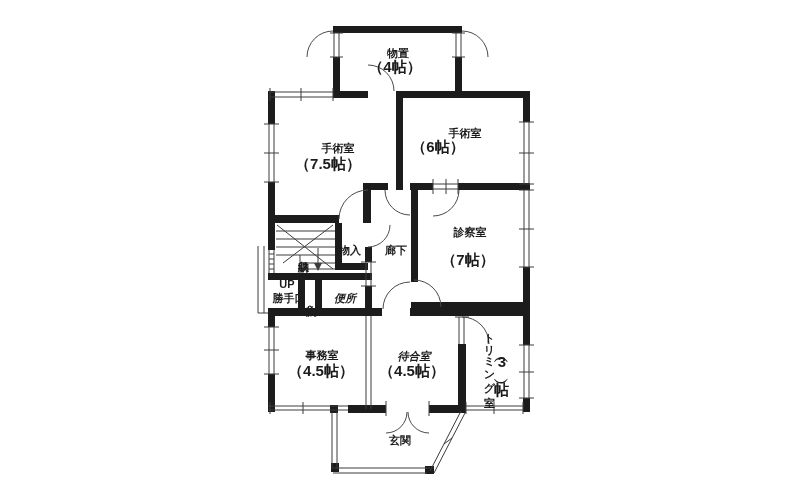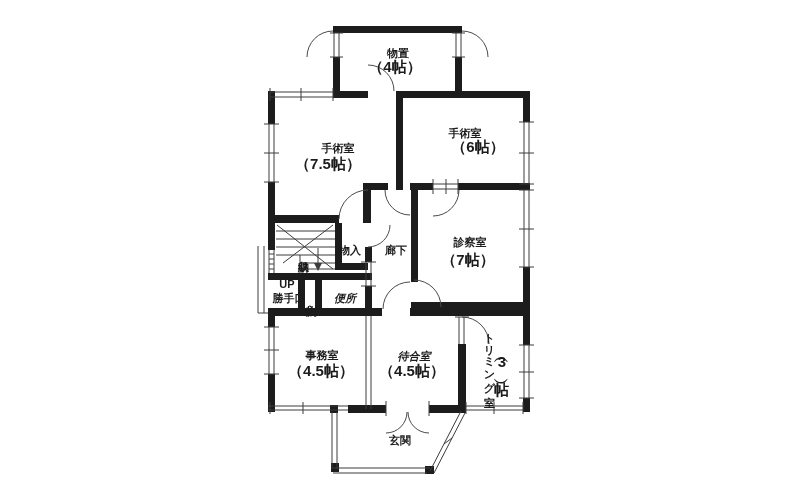--- a/index.html
+++ b/index.html
@@ -166,23 +166,23 @@
     <polygon points="314,251 322,251 318,259" fill="#3c3c3c"></polygon>
   </svg>
 
   <div class="lbl" style="left:398px;top:41px;">物置</div>
   <div class="lbl sz" style="left:395px;top:54px;">（4帖）</div>
 
   <div class="lbl" style="left:338px;top:136px;">手術室</div>
   <div class="lbl sz" style="left:328px;top:151px;">（7.5帖）</div>
 
   <div class="lbl" style="left:465px;top:121px;">手術室</div>
-  <div class="lbl sz" style="left:478px;top:134px;">（6帖）</div>
-
-  <div class="lbl" style="left:470px;top:230px;">診察室</div>
+  <div class="lbl sz" style="left:438px;top:134px;">（6帖）</div>
+
+  <div class="lbl" style="left:470px;top:220px;">診察室</div>
   <div class="lbl sz" style="left:468px;top:247px;">（7帖）</div>
 
   <div class="lbl" style="left:350px;top:238px;">物入</div>
   <div class="lbl" style="left:396px;top:238px;">廊下</div>
 
   <div class="lbl v small" style="left:303px;top:240px;">収納</div>
   <div class="lbl small" style="left:287px;top:272px;">UP</div>
   <div class="lbl" style="left:289px;top:286px;">勝手口</div>
   <div class="lbl v small" style="left:311px;top:284px;">物入</div>
   <div class="lbl" style="left:345px;top:286px;font-style:italic;">便所</div>

